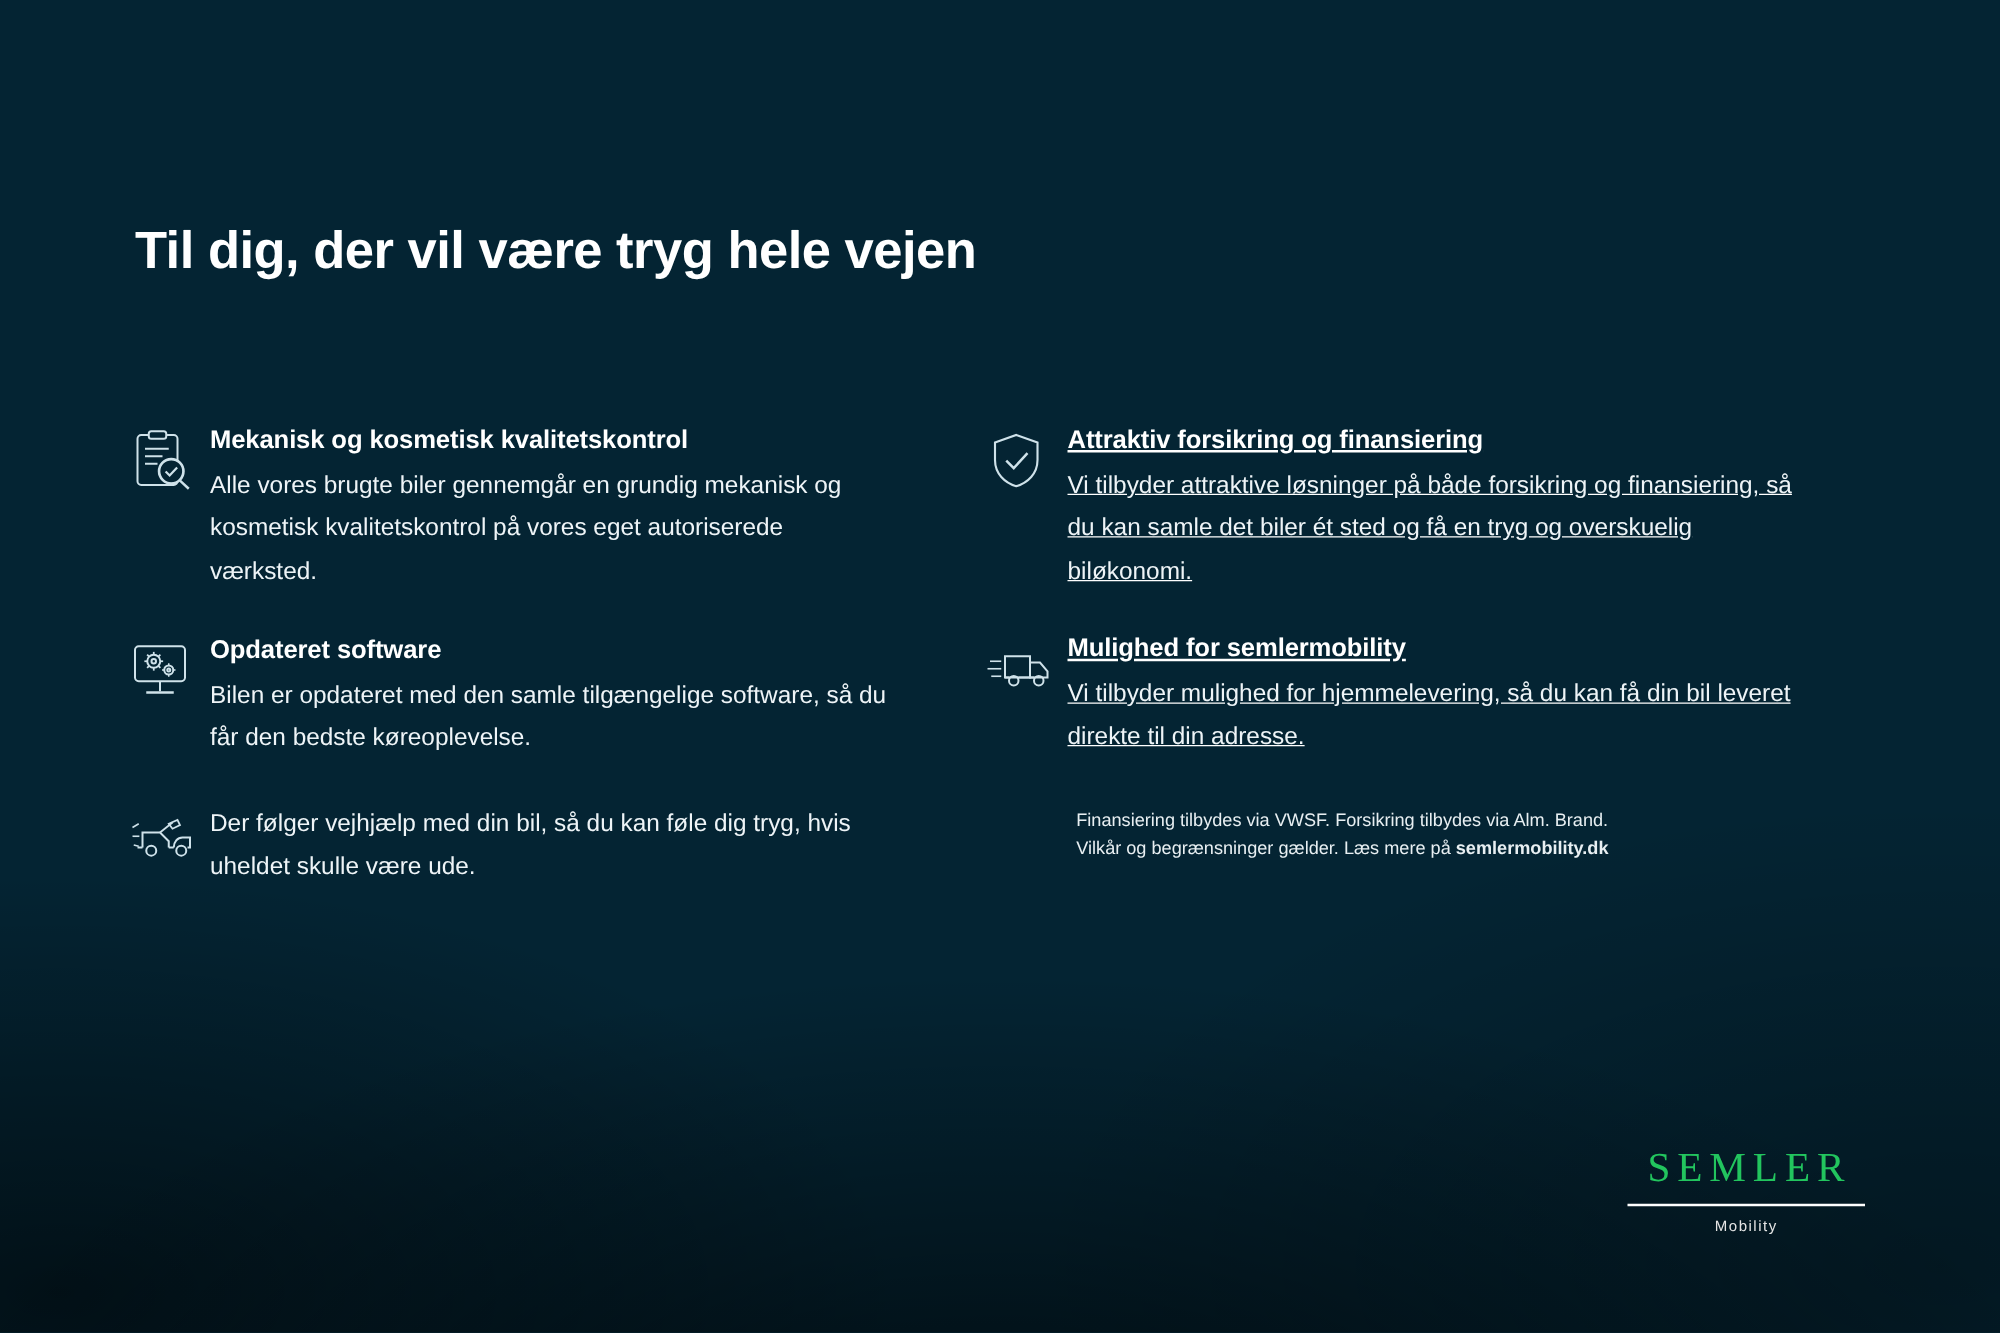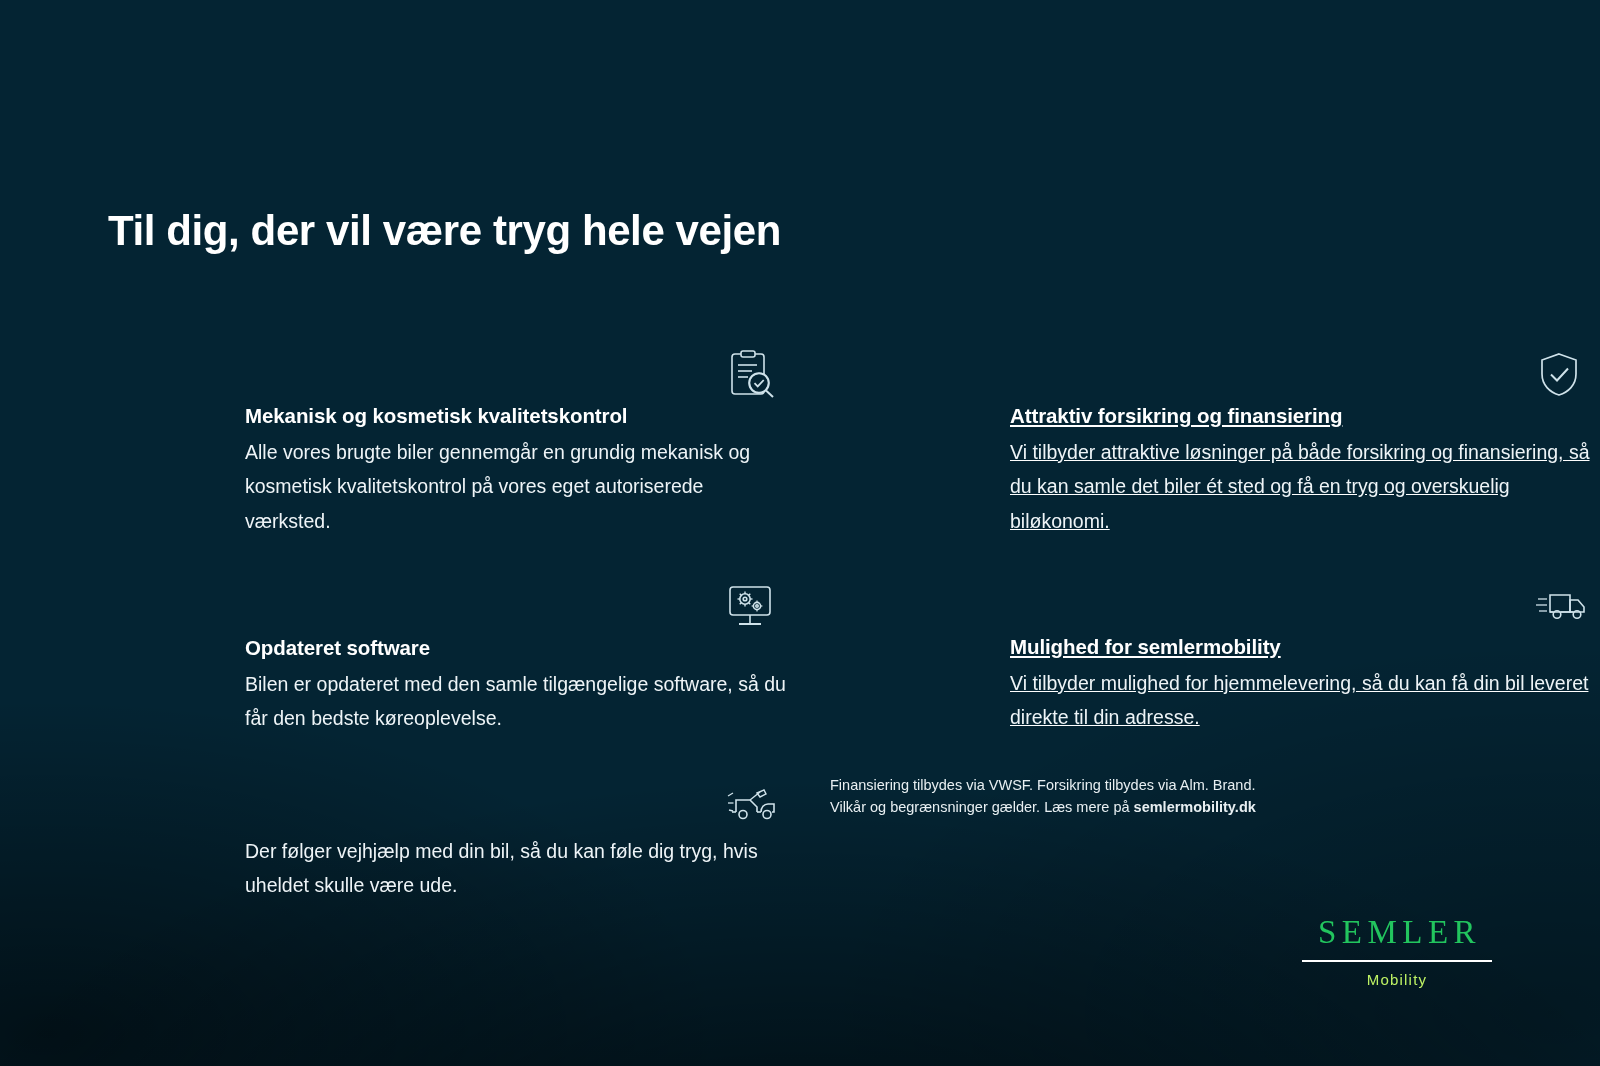--- a/index.html
+++ b/index.html
@@ -36,21 +36,21 @@
 
   .page {
     position: relative;
     width: 1600px;
     height: 1066px;
   }
 
   .headline {
     position: absolute;
     left: 108px;
-    top: 207px;
+    top: 176px;
     font-size: 42px;
     line-height: 1.15;
     font-weight: bold;
     letter-spacing: -0.4px;
     color: #ffffff;
     white-space: nowrap;
   }
 
   .columns {
     position: absolute;
@@ -68,22 +68,21 @@
     width: 790px;
     padding-left: 104px;
   }
   .col-right {
     width: 810px;
     padding-left: 0px;
   }
 
   .feature {
     display: flex;
-    align-items: flex-end;
-    flex-direction: column;
+    align-items: flex-start;
   }
   .col-left .feature { margin-bottom: 34px; }
   .col-right .feature { margin-bottom: 33px; text-decoration: underline; }
 
   .feature-icon {
     width: 64px;
     flex: 0 0 64px;
     height: 52px;
     display: flex;
     align-items: center;
@@ -105,21 +104,21 @@
   .feature-body {
     font-size: 19.5px;
     line-height: 1.76;
     color: #eef4f7;
     font-weight: 400;
     max-width: 545px;
   }
   .col-right .feature-body { max-width: 590px; }
 
   .disclaimer {
-    margin-left: 40px;
+    margin-left: 71px;
     margin-top: 6px;
     font-size: 14.5px;
     line-height: 1.58;
     color: #e8eff2;
     max-width: 570px;
   }
   .disclaimer b { font-weight: bold; }
 
   .logo {
     position: absolute;
@@ -136,23 +135,23 @@
     line-height: 1;
     padding-left: 5px;
   }
   .logo-rule {
     height: 2px;
     background: #ffffff;
     margin: 11px auto 9px auto;
     width: 100%;
   }
   .logo-sub {
-    font-size: 15px;
+    font-size: 12px;
     letter-spacing: 1.2px;
-    color: #bef264;
+    color: #e5e5e5;
   }
 
   svg { display: block; overflow: visible; }
 </style>
 </head>
 <body>
 
 <div class="page">
   <div class="bg"></div>
   <div class="bg-vignette"></div>

